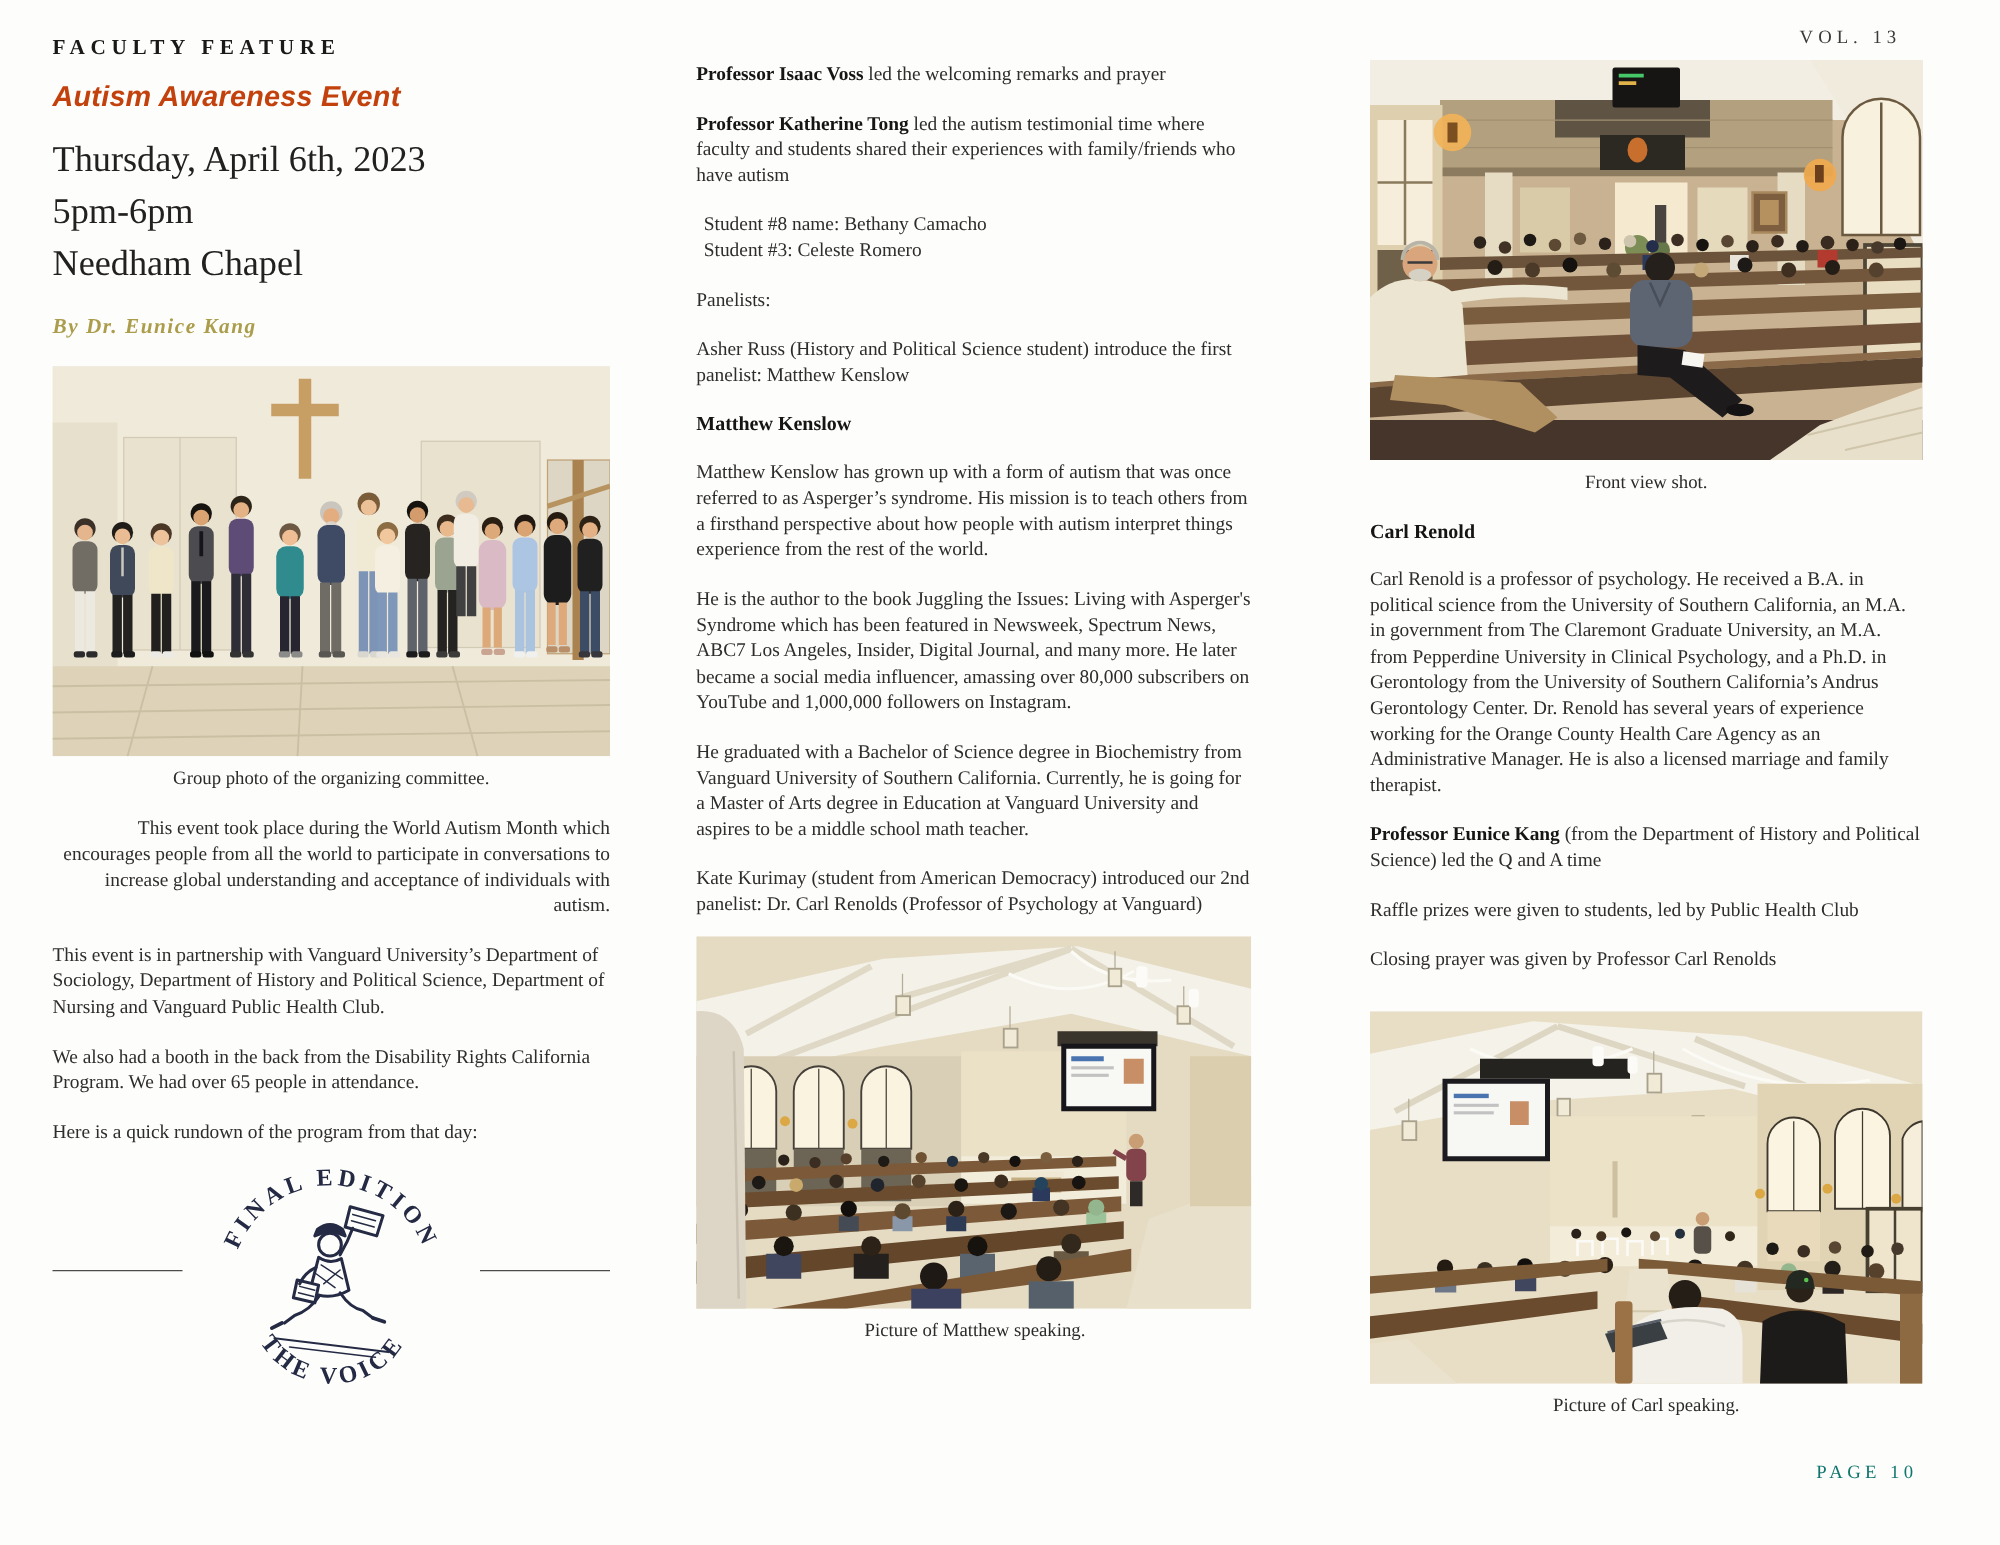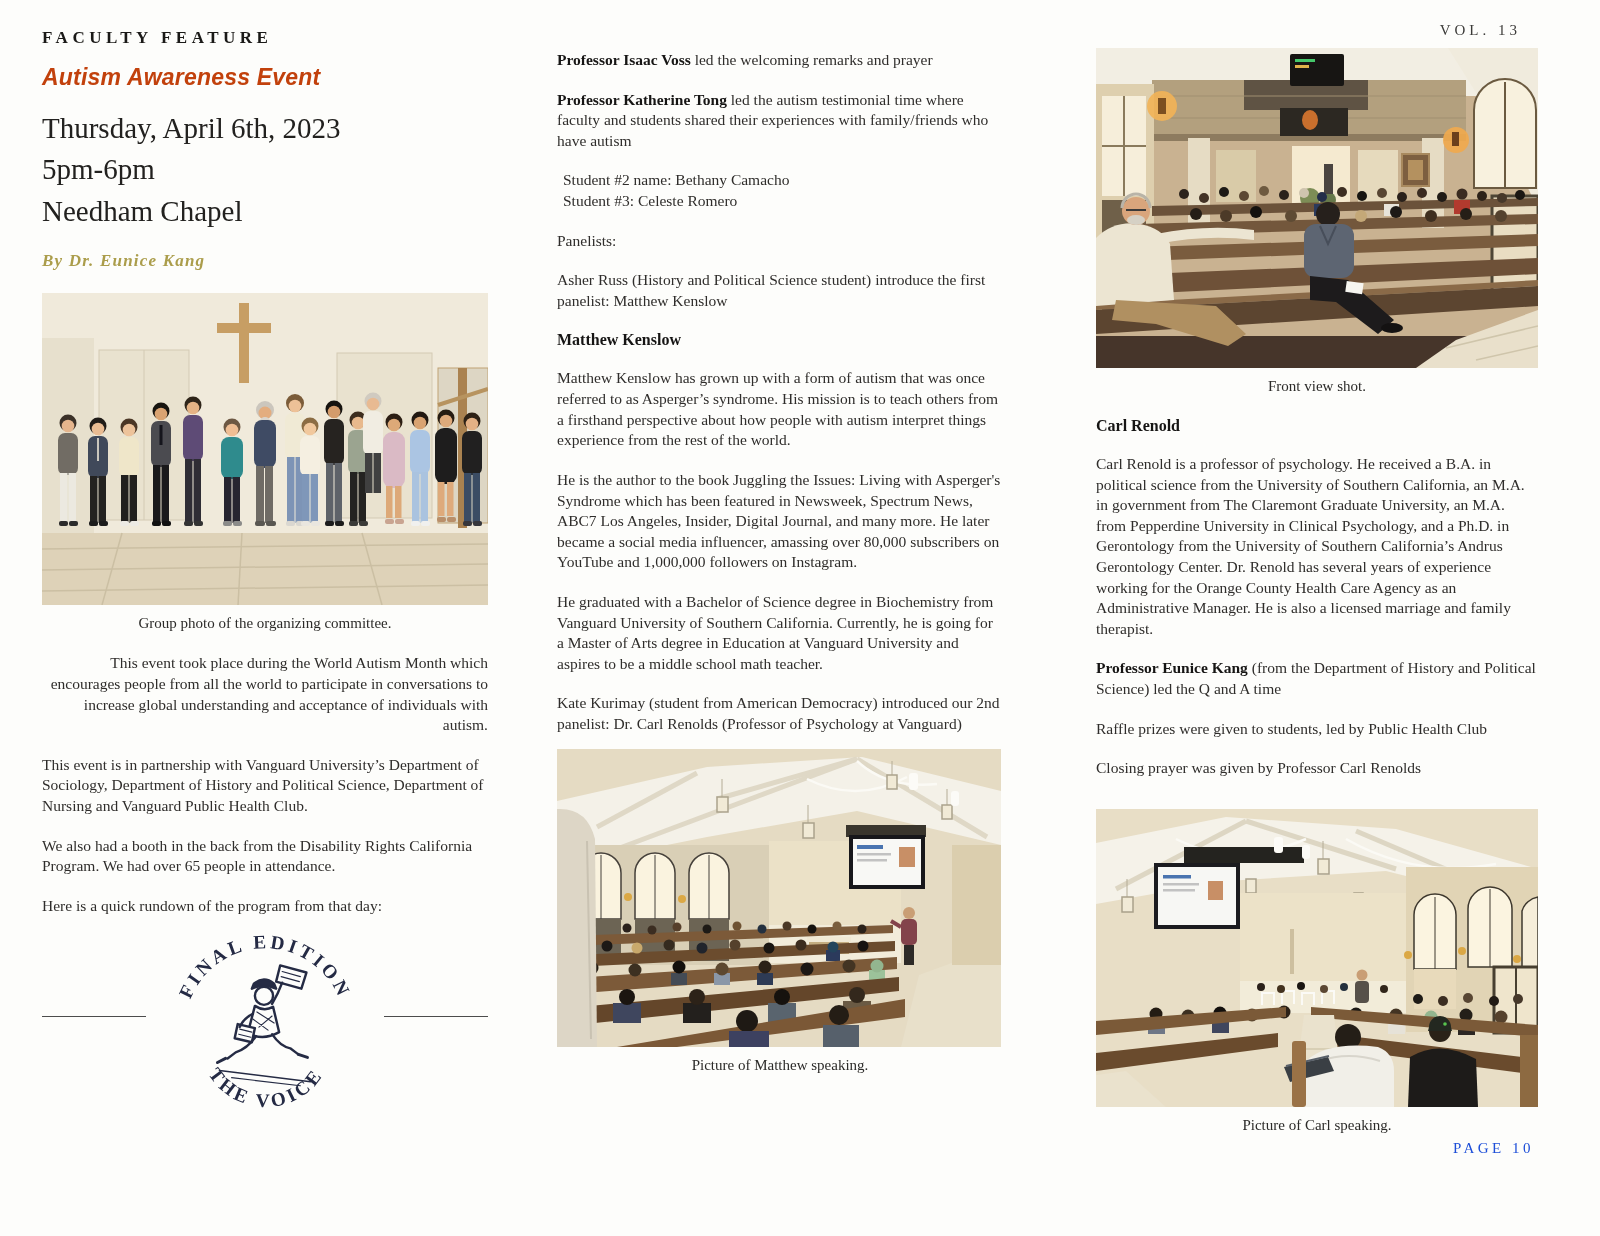--- a/index.html
+++ b/index.html
@@ -22,21 +22,21 @@
   .photo svg{display:block;}
   .caption{font-size:15px;text-align:center;margin-top:9px;color:#2c2b29;line-height:1.2;}
 
   .body-p{font-size:15.5px;line-height:1.33;margin:19px 0 0;}
   .body-p strong{color:#161514;}
   .first-p{margin-top:0;}
   .students{margin:19px 0 0;padding-left:6px;font-size:15.5px;line-height:1.33;}
   .subhead{font-size:16px;font-weight:700;color:#161514;margin:20px 0 0;}
 
   .vol{position:absolute;top:22px;right:79px;font-size:15px;letter-spacing:4px;color:#3b3a38;}
-  .page-number{position:absolute;top:1140px;right:66px;font-size:15px;letter-spacing:3.5px;color:#1d4ed8;}
+  .page-number{position:absolute;top:1170px;right:66px;font-size:15px;letter-spacing:3.5px;color:#0f766e;}
 
   .logo-row{display:flex;align-items:center;gap:12px;margin-top:6px;}
   .logo-rule{flex:1;border-top:1.5px solid #4c4c4c;height:0;}
   .logo-svg{width:214px;height:188px;flex:0 0 auto;}
   .logo-arc{font-family:"Liberation Serif",serif;font-size:19px;letter-spacing:3.5px;
             font-weight:700;fill:#242a44;}
 </style>
 </head>
 <body>
 
@@ -267,21 +267,21 @@
       </svg>
       <div class="logo-rule"></div>
     </div>
   </section>
 
   <section class="col col-mid">
     <p class="body-p first-p"><strong>Professor Isaac Voss</strong><span> led the welcoming remarks and prayer</span></p>
     <p class="body-p"><strong>Professor Katherine Tong</strong><span> led the autism testimonial time where faculty and students shared their experiences with family/friends who have autism</span></p>
 
     <div class="students">
-      <div>Student #2 name: Bethany Camacho</div>
+      <div>Student #8 name: Bethany Camacho</div>
       <div>Student #3: Celeste Romero</div>
     </div>
 
     <p class="body-p">Panelists:</p>
     <p class="body-p">Asher Russ (History and Political Science student) introduce the first panelist: Matthew Kenslow</p>
 
     <h2 class="subhead">Matthew Kenslow</h2>
     <p class="body-p">Matthew Kenslow has grown up with a form of autism that was once referred to as Asperger’s syndrome. His mission is to teach others from a firsthand perspective about how people with autism interpret things experience from the rest of the world.</p>
     <p class="body-p">He is the author to the book Juggling the Issues: Living with Asperger's Syndrome which has been featured in Newsweek, Spectrum News, ABC7 Los Angeles, Insider, Digital Journal, and many more. He later became a social media influencer, amassing over 80,000 subscribers on YouTube and 1,000,000 followers on Instagram.</p>
     <p class="body-p">He graduated with a Bachelor of Science degree in Biochemistry from Vanguard University of Southern California. Currently, he is going for a Master of Arts degree in Education at Vanguard University and aspires to be a middle school math teacher.</p>

